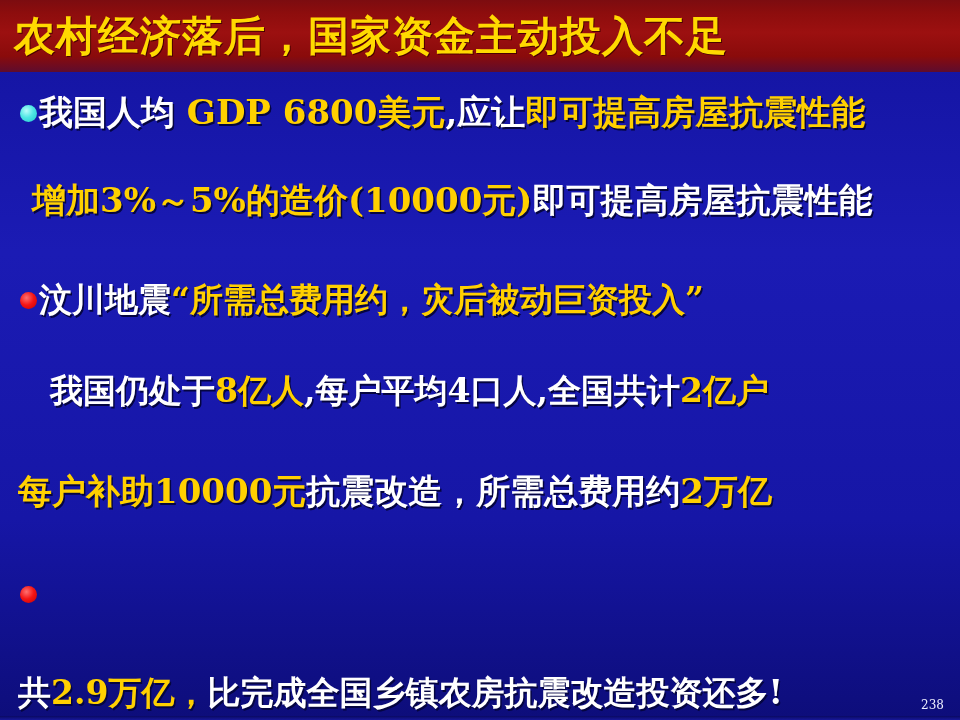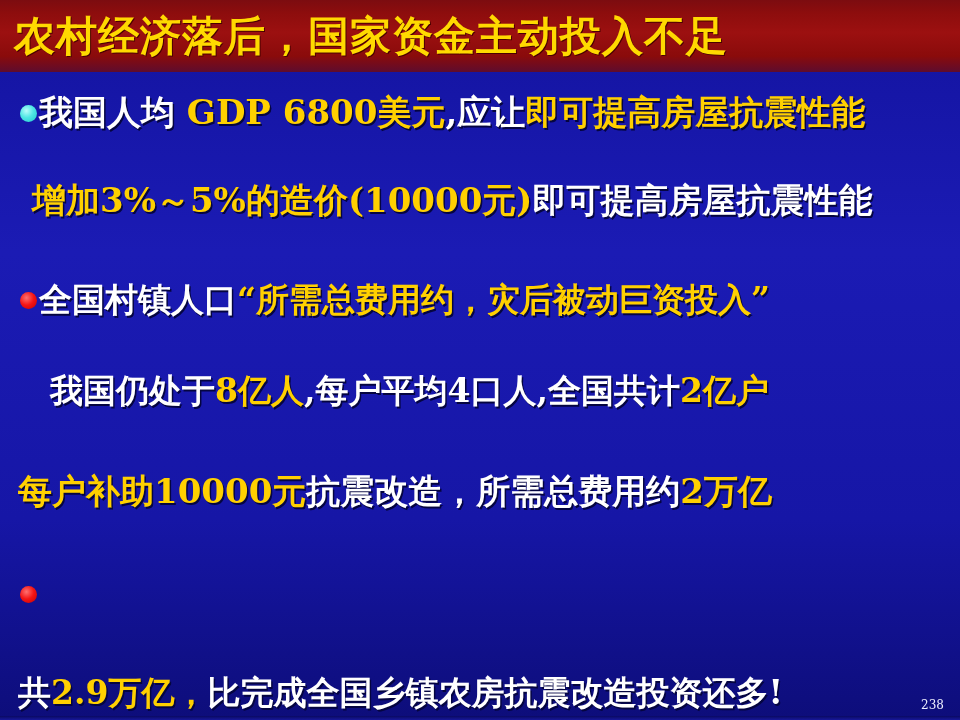--- a/index.html
+++ b/index.html
@@ -105,21 +105,21 @@
 
     <div class="line" id="l1">
       <span class="bullet cyan"></span><span><span class="w">我国人均 </span><span class="y">GDP 6800</span><span class="y">美元</span><span class="w">,应让</span><span class="y">即可提高房屋抗震性能</span></span>
     </div>
 
     <div class="line" id="l2">
       <span><span class="y">增加3%～5%的造价(10000元)</span><span class="w">即可提高房屋抗震性能</span></span>
     </div>
 
     <div class="line" id="l3">
-      <span class="bullet red"></span><span><span class="w">全国村镇人口</span><span class="y">“所需总费用约，灾后被动巨资投入”</span></span>
+      <span class="bullet red"></span><span><span class="w">汶川地震</span><span class="y">“所需总费用约，灾后被动巨资投入”</span></span>
     </div>
 
     <div class="line" id="l4">
       <span><span class="w">我国仍处于</span><span class="y">8亿人</span><span class="w">,每户平均4口人,全国共计</span><span class="y">2亿户</span></span>
     </div>
 
     <div class="line" id="l5">
       <span><span class="y">每户补助10000元</span><span class="w">抗震改造，所需总费用约</span><span class="y">2万亿</span></span>
     </div>
 

